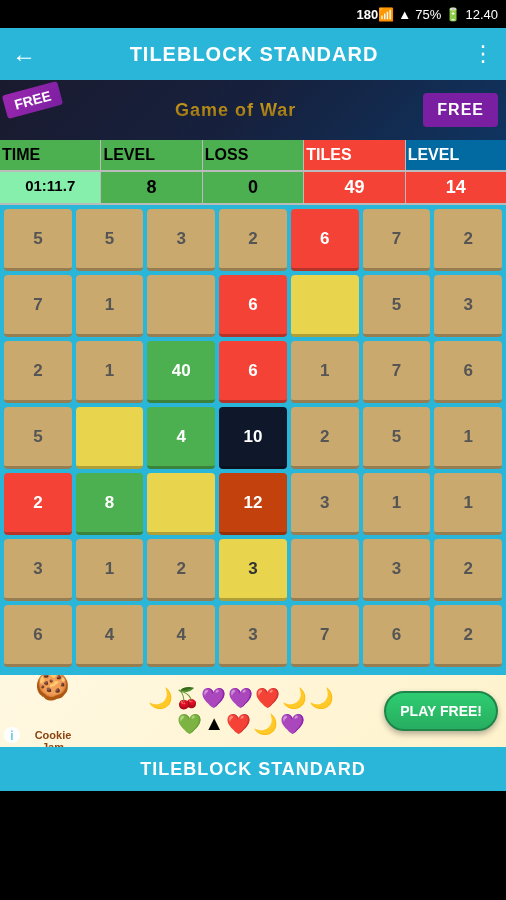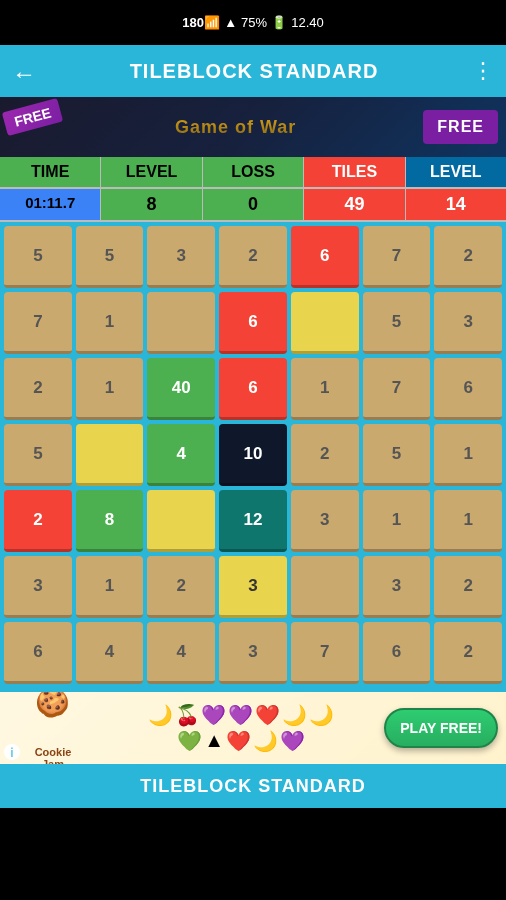--- a/index.html
+++ b/index.html
@@ -7,24 +7,24 @@
       width: 506px;
       height: 900px;
       font-family: Arial, sans-serif;
       overflow: hidden;
       background: #000;
     }
 
     
     .status-bar {
       background: #000;
-      height: 45px;
-      display: flex;
-      align-items: center;
-      justify-content: center;
+      height: 28px;
+      display: flex;
+      align-items: center;
+      justify-content: flex-end;
       padding: 0 8px;
       color: #fff;
       font-size: 13px;
     }
     .status-left { font-weight: bold; }
     .status-right { display: flex; align-items: center; gap: 4px; font-size: 13px; }
 
     
     .top-bar {
       background: #29b6d8;
@@ -104,21 +104,20 @@
     }
 
     
     .stats-header {
       display: flex;
       background: #e0e0e0;
       border-bottom: 2px solid #bbb;
     }
     .stat-cell-header {
       flex: 1;
-      text-align: center;
       padding: 6px 2px;
       font-weight: bold;
       font-size: 16px;
       border-right: 1px solid #bbb;
     }
     .stat-cell-header:last-child { border-right: none; }
     .stat-time-h { background: #4caf50; color: #000; }
     .stat-clicks-h { background: #4caf50; color: #000; }
     .stat-loss-h { background: #4caf50; color: #000; }
     .stat-tiles-h { background: #f44336; color: #fff; }
@@ -131,21 +130,21 @@
     }
     .stat-val {
       flex: 1;
       text-align: center;
       padding: 5px 2px;
       font-weight: bold;
       font-size: 18px;
       border-right: 1px solid #bbb;
     }
     .stat-val:last-child { border-right: none; }
-    .stat-time-v { background: #3b82f6; color: #000; font-size: 15px; }
+    .stat-time-v { background: #86efac; color: #000; font-size: 15px; }
     .stat-clicks-v { background: #4caf50; color: #000; }
     .stat-loss-v { background: #4caf50; color: #000; }
     .stat-tiles-v { background: #f44336; color: #fff; }
     .stat-level-v { background: #f44336; color: #fff; }
 
     
     .game-grid {
       background: #29b6d8;
       padding: 4px;
       flex: 1;
@@ -305,21 +304,21 @@
       <div class="tile" style="background: rgb(76, 175, 80); color: rgb(255, 255, 255); border-bottom: 3px solid rgba(0, 0, 0, 0.25);">4</div>
       <div class="tile" style="background: #0f172a; color: rgb(255, 255, 255); border-bottom: 3px solid rgba(0, 0, 0, 0.25);">10</div>
       <div class="tile" style="background: rgb(201, 169, 110); color: rgb(85, 85, 85); border-bottom: 3px solid rgba(0, 0, 0, 0.25);">2</div>
       <div class="tile" style="background: rgb(201, 169, 110); color: rgb(85, 85, 85); border-bottom: 3px solid rgba(0, 0, 0, 0.25);">5</div>
       <div class="tile" style="background: rgb(201, 169, 110); color: rgb(85, 85, 85); border-bottom: 3px solid rgba(0, 0, 0, 0.25);">1</div>
     </div>
     <div class="grid-row">
       <div class="tile" style="background: rgb(244, 67, 54); color: rgb(255, 255, 255); border-bottom: 3px solid rgba(0, 0, 0, 0.25);">2</div>
       <div class="tile" style="background: rgb(76, 175, 80); color: rgb(255, 255, 255); border-bottom: 3px solid rgba(0, 0, 0, 0.25);">8</div>
       <div class="tile" style="background: rgb(232, 212, 77); color: rgb(51, 51, 51); border-bottom: 3px solid rgba(0, 0, 0, 0.25);"></div>
-      <div class="tile" style="background: #0f766e; color: rgb(255, 255, 255); border-bottom: 3px solid rgba(0, 0, 0, 0.25);">12</div>
+      <div class="tile" style="background: #c2410c; color: rgb(255, 255, 255); border-bottom: 3px solid rgba(0, 0, 0, 0.25);">12</div>
       <div class="tile" style="background: rgb(201, 169, 110); color: rgb(85, 85, 85); border-bottom: 3px solid rgba(0, 0, 0, 0.25);">3</div>
       <div class="tile" style="background: rgb(201, 169, 110); color: rgb(85, 85, 85); border-bottom: 3px solid rgba(0, 0, 0, 0.25);">1</div>
       <div class="tile" style="background: rgb(201, 169, 110); color: rgb(85, 85, 85); border-bottom: 3px solid rgba(0, 0, 0, 0.25);">1</div>
     </div>
     <div class="grid-row">
       <div class="tile" style="background: rgb(201, 169, 110); color: rgb(85, 85, 85); border-bottom: 3px solid rgba(0, 0, 0, 0.25);">3</div>
       <div class="tile" style="background: rgb(201, 169, 110); color: rgb(85, 85, 85); border-bottom: 3px solid rgba(0, 0, 0, 0.25);">1</div>
       <div class="tile" style="background: rgb(201, 169, 110); color: rgb(85, 85, 85); border-bottom: 3px solid rgba(0, 0, 0, 0.25);">2</div>
       <div class="tile" style="background: rgb(232, 212, 77); color: rgb(51, 51, 51); border-bottom: 3px solid rgba(0, 0, 0, 0.25);">3</div>
       <div class="tile" style="background: rgb(201, 169, 110); color: rgb(85, 85, 85); border-bottom: 3px solid rgba(0, 0, 0, 0.25);"></div>

